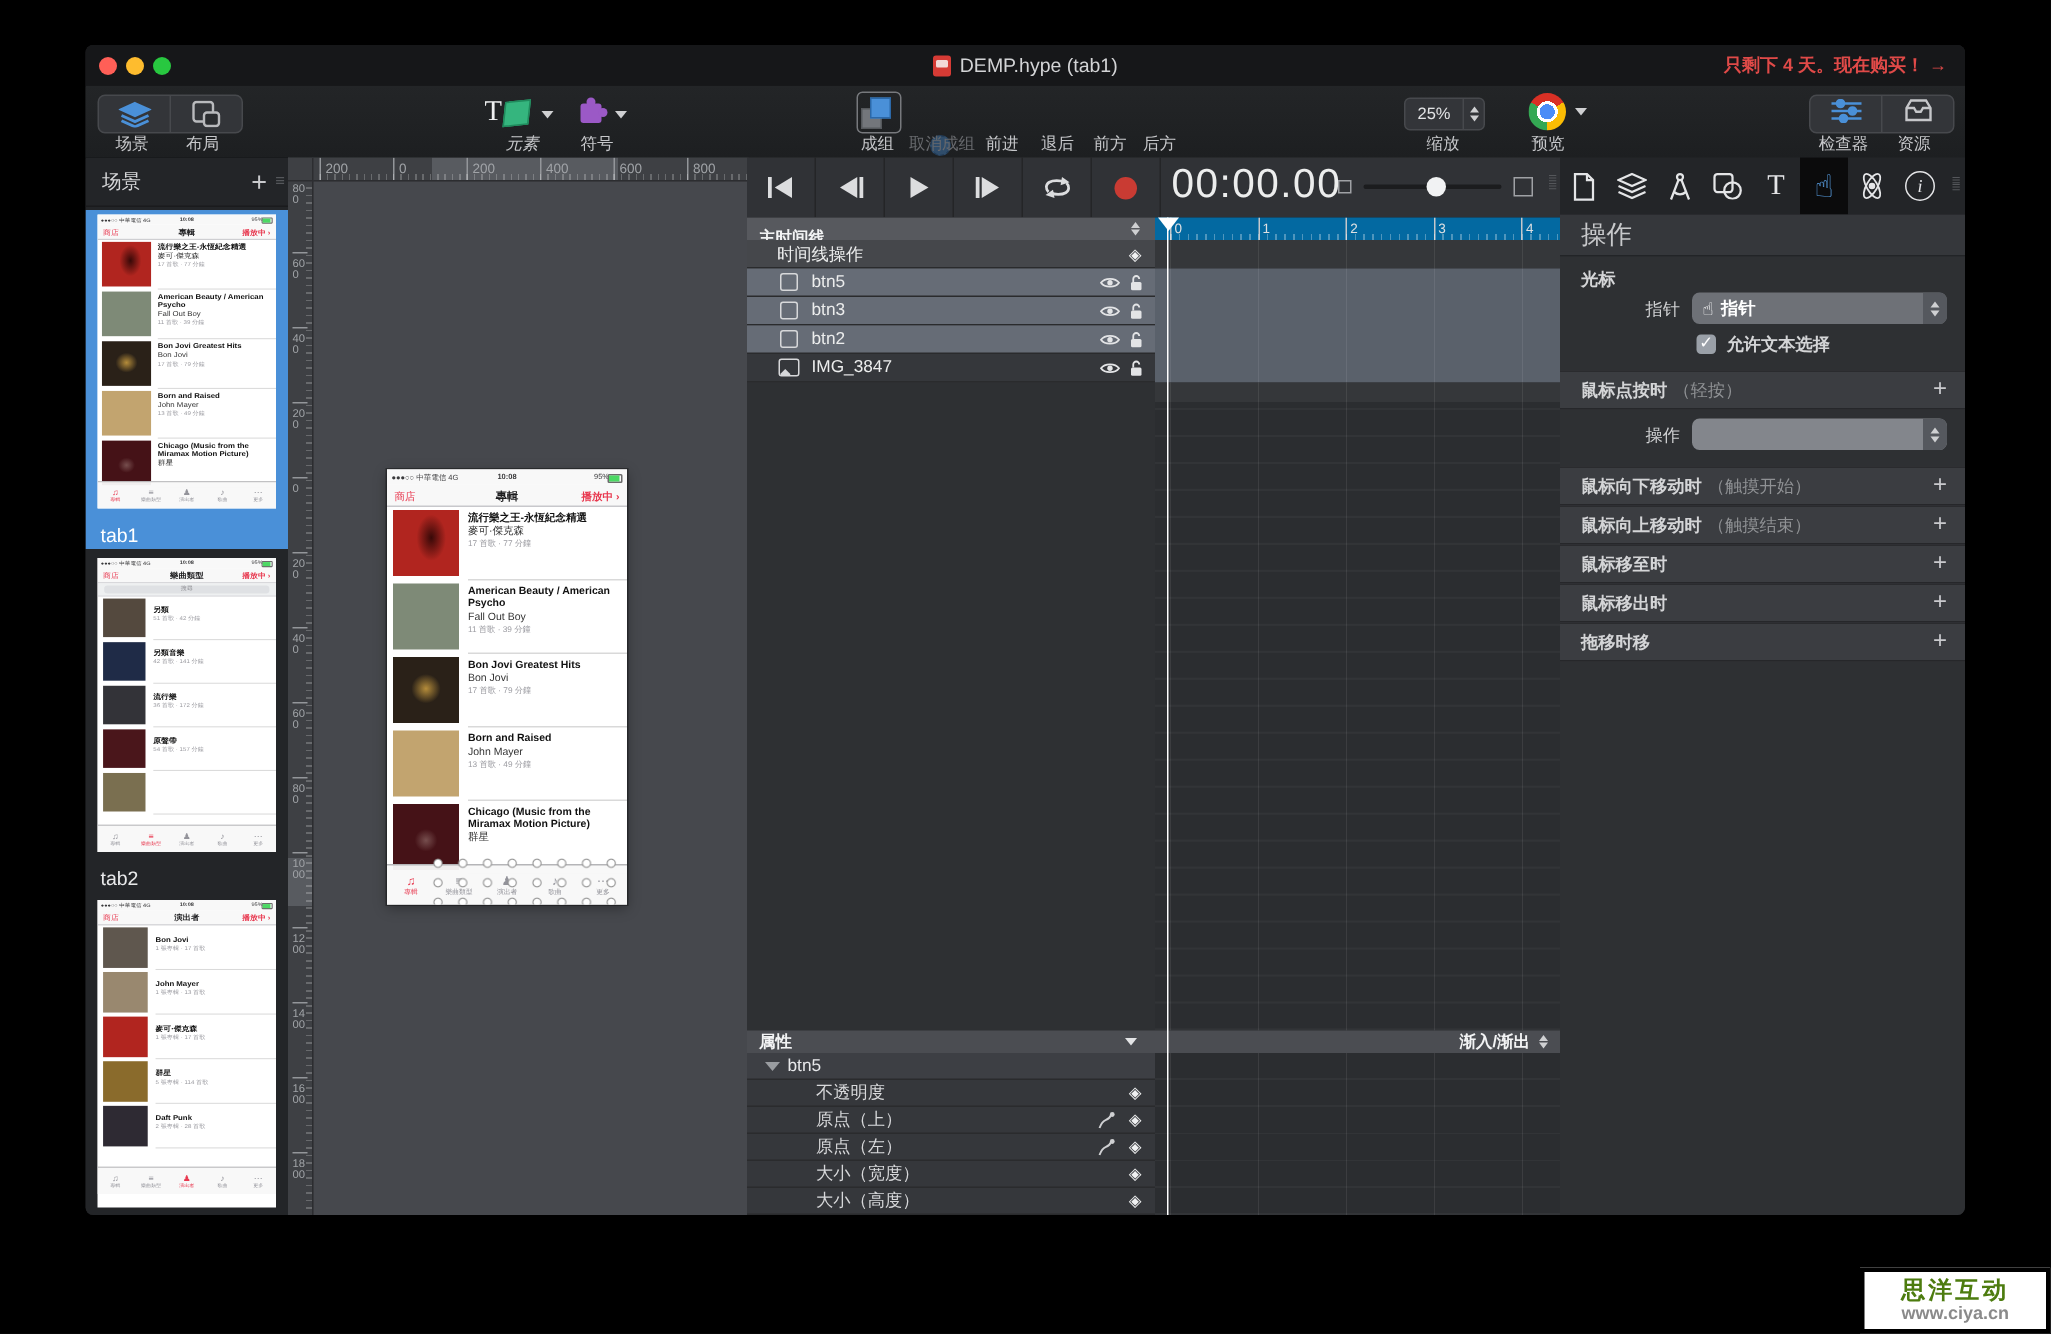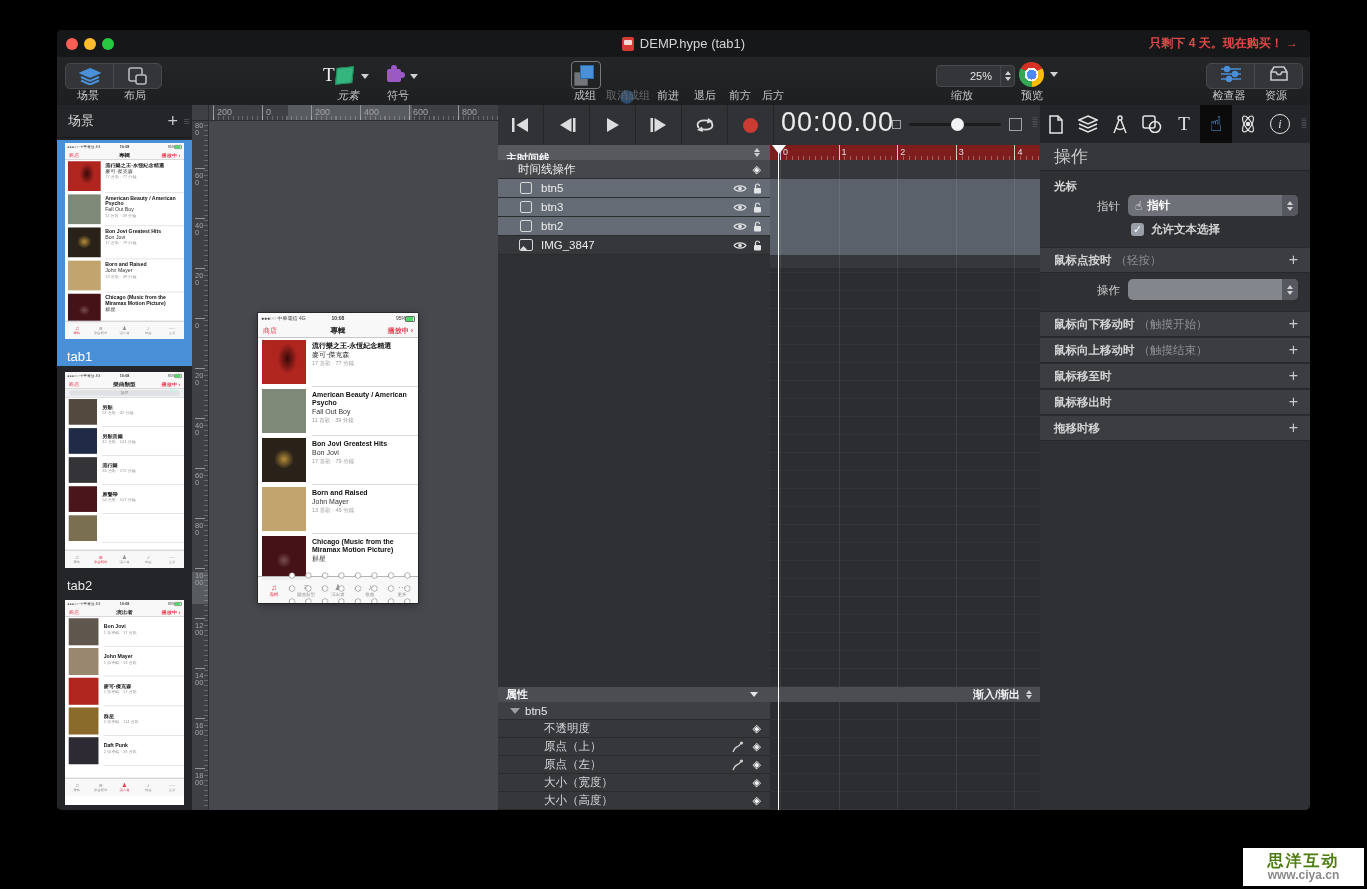--- a/index.html
+++ b/index.html
@@ -29,21 +29,21 @@
   .seg{position:absolute;top:6px;height:24px;background:#333539;border:1px solid #47494d;border-radius:5px;display:flex;}
   .seg .cell{width:47px;display:flex;align-items:center;justify-content:center;border-right:1px solid #47494d;}
   .seg .cell:last-child{border-right:none;}
   .lay-ic svg{display:block;}
   .sq-ic{position:relative;width:22px;height:22px;}
   .sq-ic .b{position:absolute;width:12px;height:12px;background:#4a90d8;border:1px solid #2b68a8;}
   .sq-ic .g{position:absolute;width:12px;height:12px;background:#73767b;border:1px solid #55585c;}
   .tb-arrow{position:absolute;font-size:11px;color:#e3e4e6;font-weight:bold;}
   .grp-sel{position:absolute;top:4px;width:28px;height:26px;border:1px solid #77797d;border-radius:4px;}
   .stepper{position:absolute;top:8px;width:52px;height:20px;background:#333539;border:1px solid #47494d;border-radius:4px;
-           display:flex;align-items:center;padding-left:25px;}
+           display:flex;align-items:center;}
   .stepper .val{flex:1;text-align:center;font-size:11px;color:#e3e4e6;}
   .stepper .ud{width:13px;height:100%;border-left:1px solid #47494d;display:flex;flex-direction:column;align-items:center;justify-content:center;gap:2px;}
   .tri-u{width:0;height:0;border-left:3px solid transparent;border-right:3px solid transparent;border-bottom:4px solid #cfd0d2;}
   .tri-d{width:0;height:0;border-left:3px solid transparent;border-right:3px solid transparent;border-top:4px solid #cfd0d2;}
   .chrome{position:absolute;width:25px;height:25px;border-radius:50%;
      background:radial-gradient(circle at 50% 50%, #4a8cf7 0 5px, #fff 5px 7px, rgba(0,0,0,0) 7px),
                 conic-gradient(from -60deg,#d93025 0 33.3%,#fbbc04 33.3% 66.6%,#34a853 66.6% 100%);}
   .dd-tri{position:absolute;width:0;height:0;border-left:4px solid transparent;border-right:4px solid transparent;border-top:5px solid #cfd0d2;}
 
   
@@ -139,21 +139,21 @@
   .zoomctl{position:absolute;right:18px;top:13px;display:flex;align-items:center;gap:8px;}
   .zsq1{width:7px;height:7px;border:1px solid #9fa1a5;}
   .zsq2{width:11px;height:11px;border:1px solid #9fa1a5;}
   .ztrack{position:relative;width:92px;height:3px;background:#1b1c1e;border-radius:2px;}
   .zknob{position:absolute;left:42px;top:-5px;width:13px;height:13px;border-radius:50%;background:#f1f2f3;}
   .tmenu{position:absolute;right:2px;top:12px;color:#55575b;font-size:10px;line-height:5px;}
   .mainbar{position:absolute;left:0;top:40px;width:272px;height:15px;background:#57595e;border-bottom:1px solid #2a2b2e;
            display:flex;align-items:center;}
   .mainbar .mt{margin-left:8px;font-size:11px;font-weight:bold;color:#f2f3f4;flex:1;margin-top:12px;}
   .updn{display:flex;flex-direction:column;gap:1px;margin-right:10px;}
-  .trkruler{position:absolute;left:272px;top:40px;width:270px;height:15px;background:#7f1d1d;border-bottom:1px solid #2a2b2e;overflow:hidden;}
+  .trkruler{position:absolute;left:272px;top:40px;width:270px;height:15px;background:#0369a1;border-bottom:1px solid #2a2b2e;overflow:hidden;}
   .trkruler .minor{position:absolute;left:10px;right:0;bottom:0;height:4px;
       background:repeating-linear-gradient(90deg,rgba(255,255,255,.3) 0 1px,rgba(0,0,0,0) 1px 5.86px);}
   .tlabels{position:absolute;left:10px;top:0;white-space:nowrap;}
   .tlab{display:inline-block;width:58.6px;height:15px;box-sizing:border-box;border-left:1px solid #c6c8cb;
         padding:2px 0 0 2px;font-size:9px;color:#dfe0e2;vertical-align:top;}
   .lrow{position:relative;height:18px;border-bottom:1px solid #2a2b2d;display:flex;align-items:center;font-size:11.5px;color:#eceded;}
   .lrows{position:absolute;left:0;top:55px;width:272px;}
   .lrow.acts{background:#45474b;padding-left:20px;}
   .lrow.sel{background:#666c76;}
   .lrow.img{background:#35373b;}

